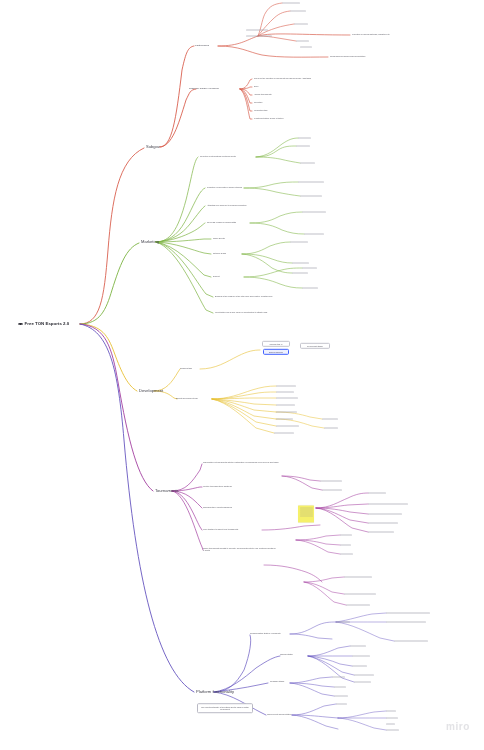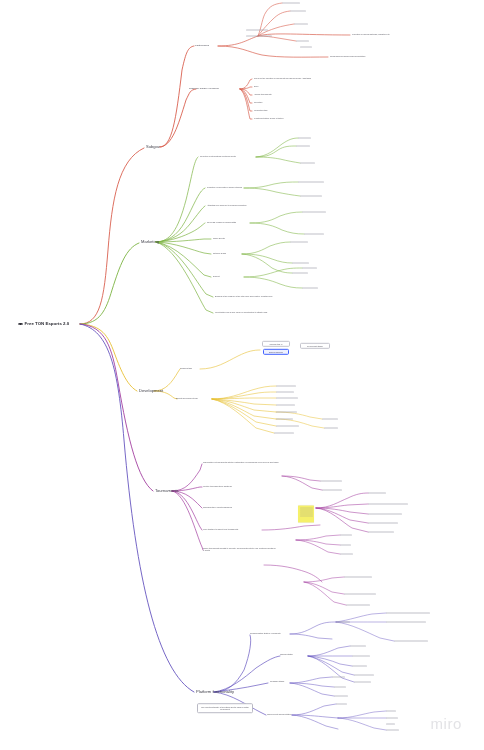--- a/index.html
+++ b/index.html
@@ -84,25 +84,25 @@
     box-shadow: 0 0 1px rgba(0,0,0,.08);
   }
   .sticky-lines { padding: 1.5px; }
   .sticky-lines i {
     display: block; height: 1px; background: #c9c47a;
     margin-bottom: 1.2px; opacity: .8; border-radius: .5px;
   }
 
   #miro-watermark {
     position: absolute;
-    right: 22px; bottom: 18px;
-    font-size: 15px;
+    right: 14px; bottom: 18px;
+    font-size: 10px;
     letter-spacing: .6px;
     color: #e3e3e6;
-    font-weight: normal;
+    font-weight: bold;
     user-select: none;
   }
 </style>
 </head>
 <body>
 
 <div id="board">
 
   <svg id="edges" viewBox="0 0 484 750" preserveAspectRatio="none" aria-hidden="true">
     <g fill="none" stroke-width="0.9" stroke-linecap="round">

